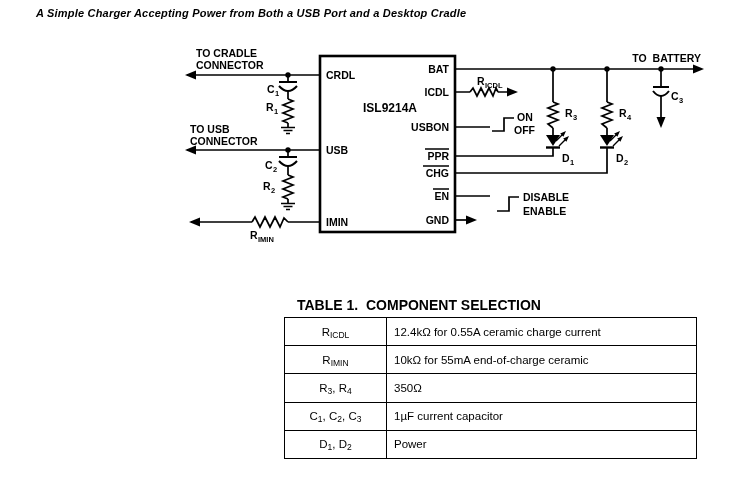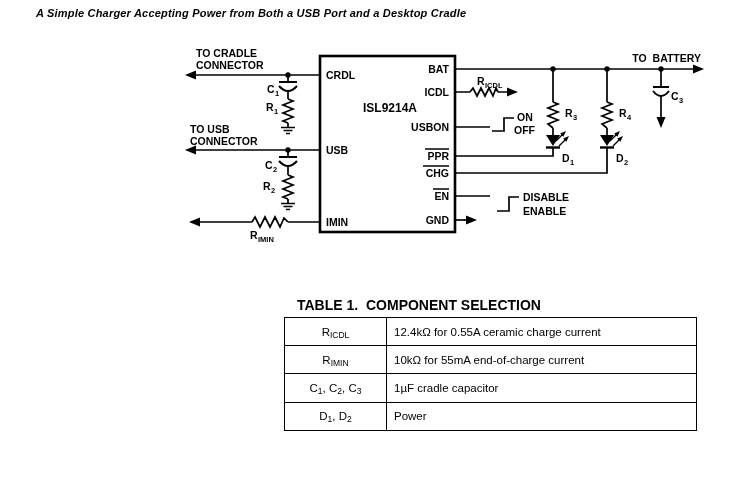--- a/index.html
+++ b/index.html
@@ -197,25 +197,29 @@
 
   <div class="table-title">TABLE 1.  COMPONENT SELECTION</div>
   <table class="comp-table">
     <tbody>
         <tr>
           <td class="comp-cell"><span>R</span><span class="sub">ICDL</span></td>
           <td class="value-cell">12.4kΩ for 0.55A ceramic charge current</td>
         </tr>
         <tr>
           <td class="comp-cell"><span>R</span><span class="sub">IMIN</span></td>
-          <td class="value-cell">10kΩ for 55mA end-of-charge current</td>
+          <td class="value-cell">10kΩ for 55mA end-of-charge ceramic</td>
+        </tr>
+        <tr>
+          <td class="comp-cell"><span>R</span><span class="sub">3</span><span>, R</span><span class="sub">4</span></td>
+          <td class="value-cell">350Ω</td>
         </tr>
         <tr>
           <td class="comp-cell"><span>C</span><span class="sub">1</span><span>, C</span><span class="sub">2</span><span>, C</span><span class="sub">3</span></td>
-          <td class="value-cell">1µF cradle capacitor</td>
+          <td class="value-cell">1µF current capacitor</td>
         </tr>
         <tr>
           <td class="comp-cell"><span>D</span><span class="sub">1</span><span>, D</span><span class="sub">2</span></td>
           <td class="value-cell">Power</td>
         </tr>
       </tbody>
   </table>
 
 </div>
 

